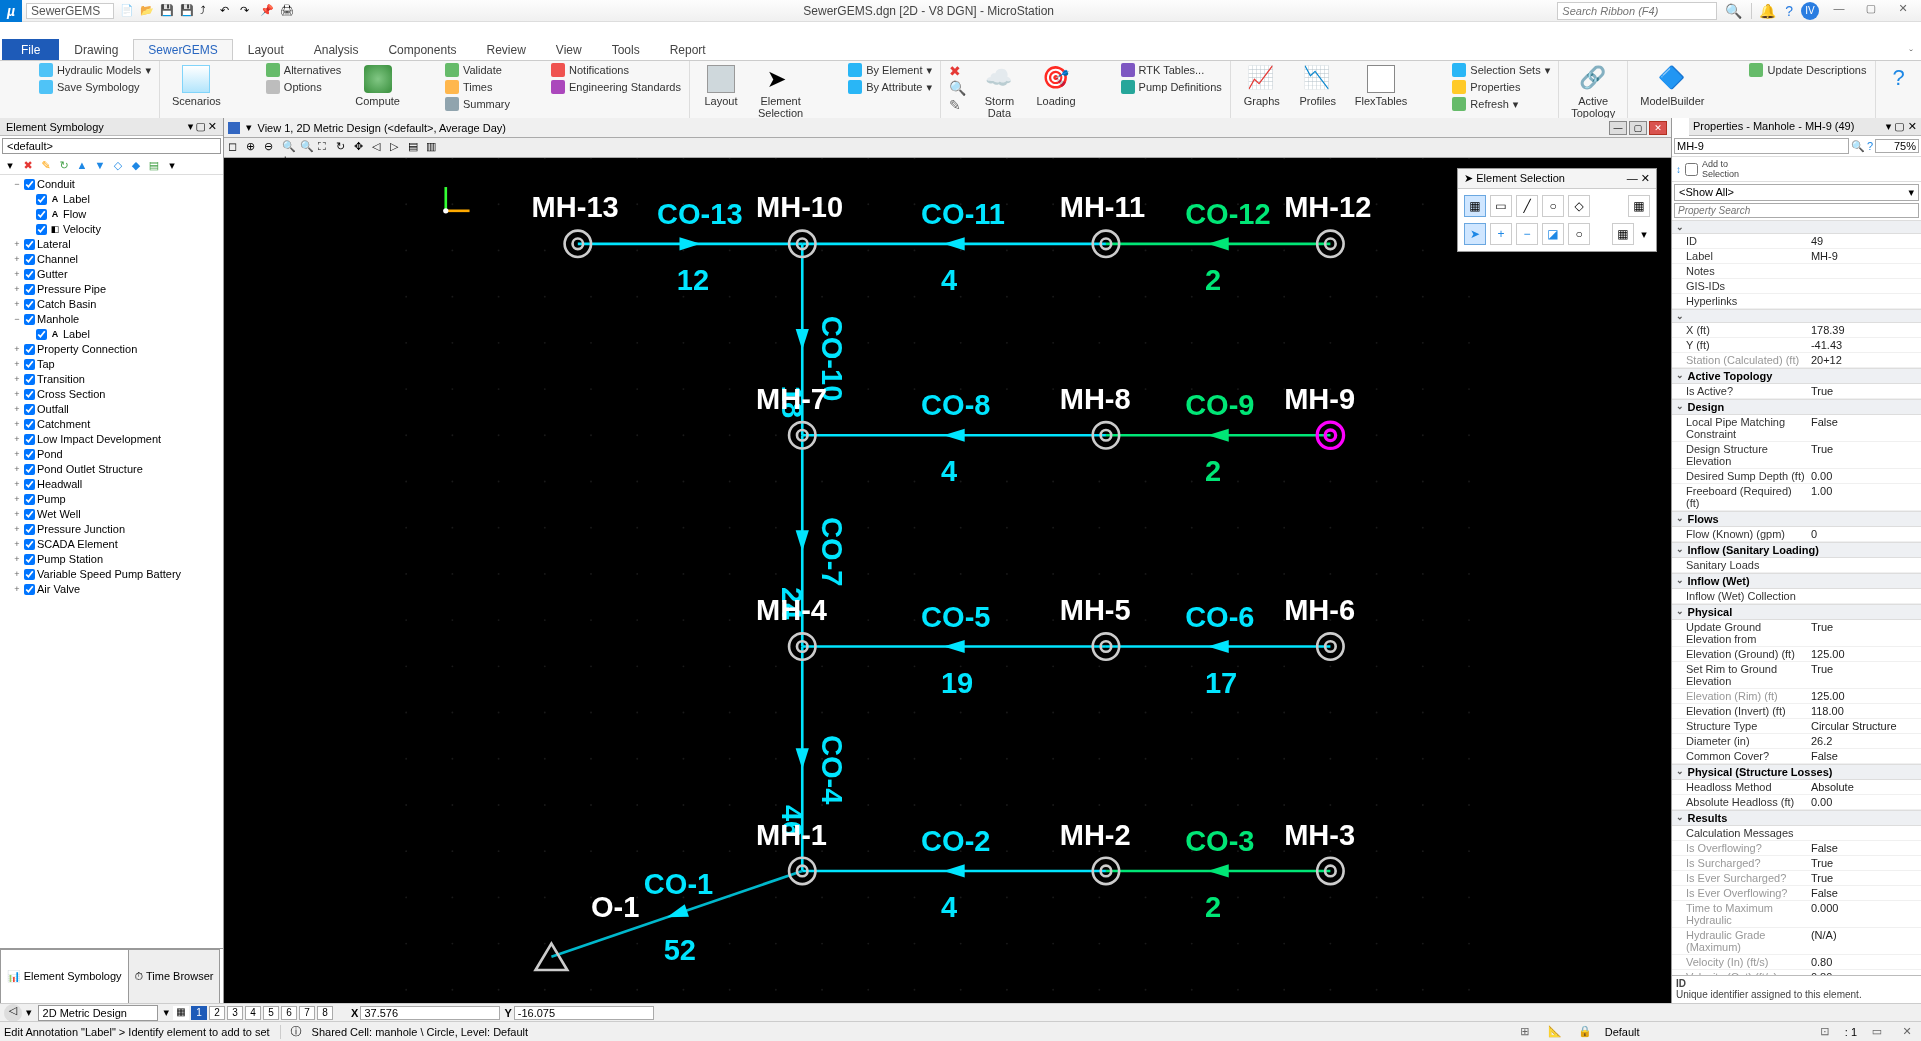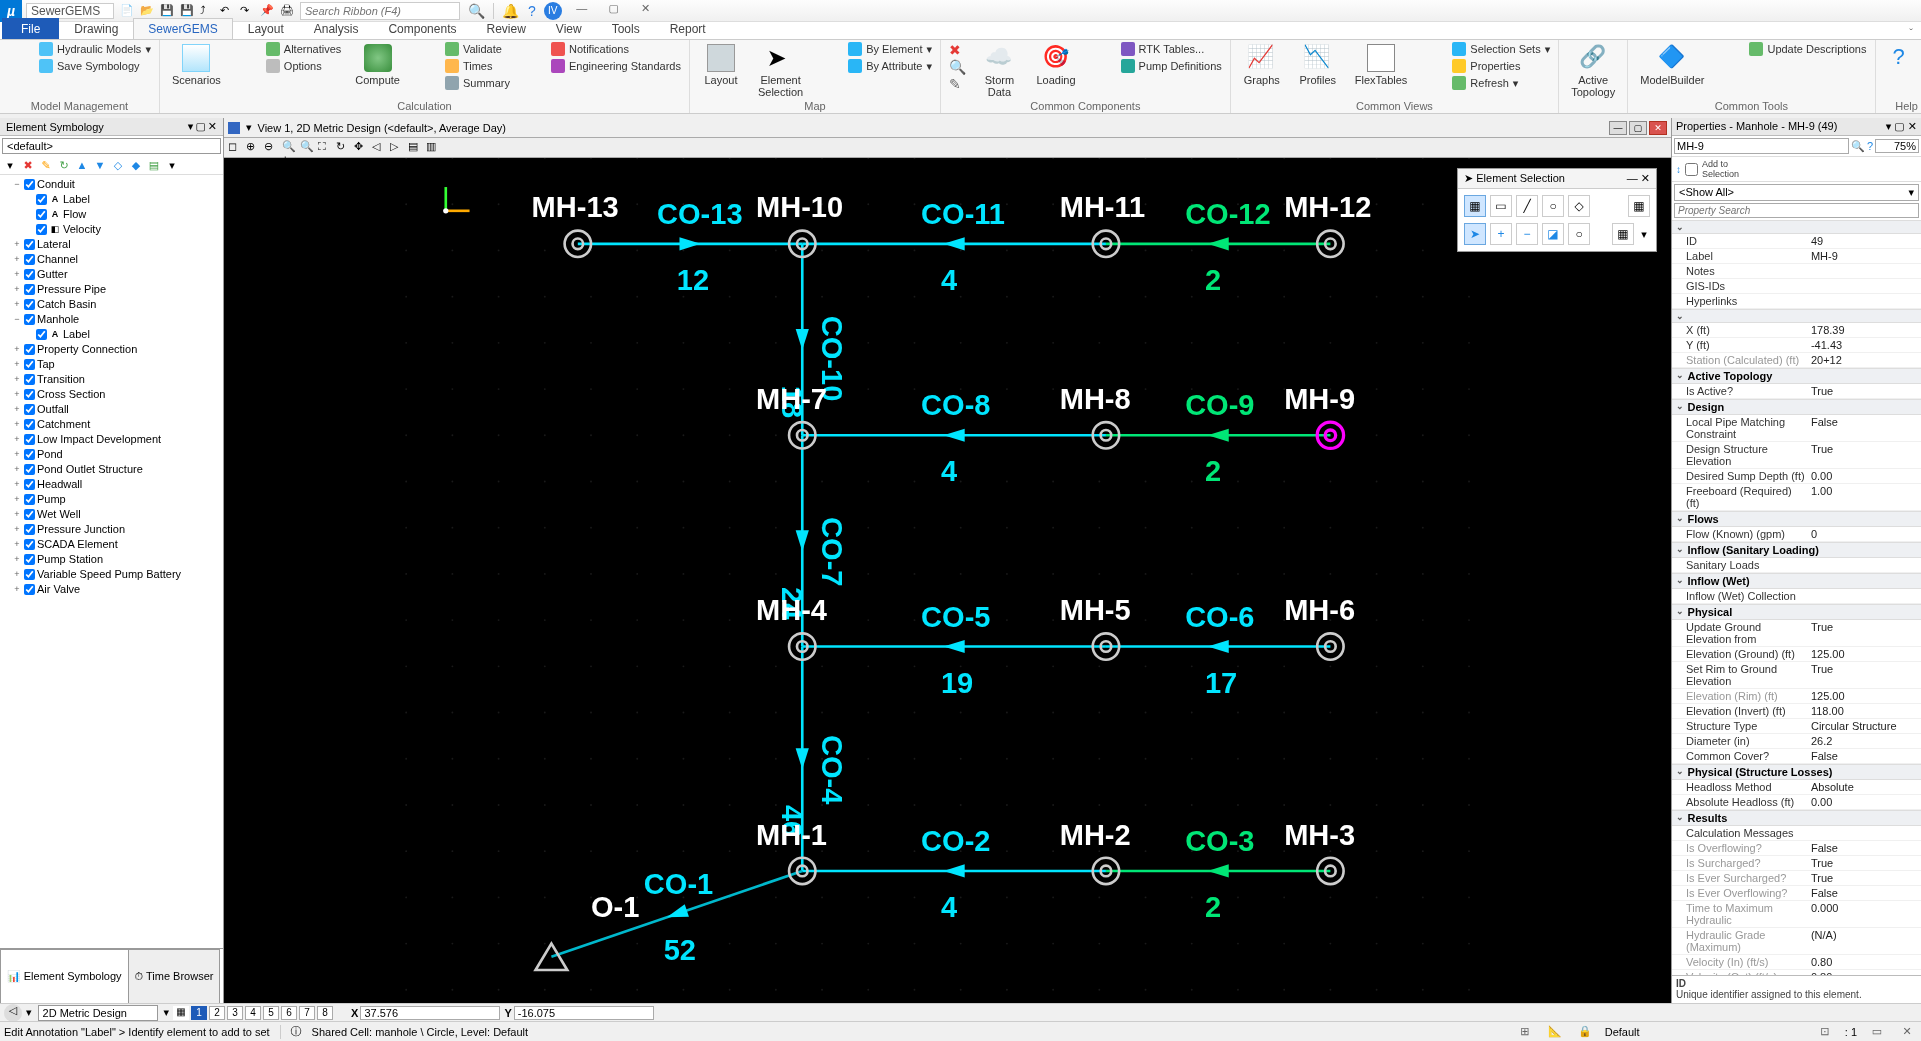--- a/index.html
+++ b/index.html
@@ -11,21 +11,21 @@
 .titlebar .qa { height:22px; display:flex; align-items:center; gap:6px; padding:0 6px; }
 .titlebar .qa span { width:14px; height:14px; display:inline-block; }
 .doc-name { font-size: 12px; color:#555; margin-left: 4px; border:1px solid #ccc; padding:0 4px; background:#fff; min-width:88px;}
 .titlebar .center { flex:1; text-align:center; font-size:12px; color:#444; }
 .titlebar .right { display:flex; align-items:center; gap:8px; padding-right:6px;}
 .search-ribbon { width:160px; height:18px; border:1px solid #ccc; font-style:italic; color:#999; padding:0 4px; background:#fff;font-size:11px;}
 .win-btn { width:24px; height:18px; text-align:center; color:#666; font-size:11px; }
 .blue-ic{color:#2a7de1;font-size:14px;}
 
 
-.ribtabs { height:18px; background:#fff; display:flex; align-items:flex-end; border-bottom:1px solid #ccc;}
+.ribtabs { height:39px; background:#fff; display:flex; align-items:flex-end; border-bottom:1px solid #ccc;}
 .ribtabs .tab { padding:3px 14px; font-size:12px; color:#444; border:1px solid transparent; border-bottom:none; cursor:default;}
 .ribtabs .tab.file { background:#1e5bb8; color:#fff; margin-left:2px; padding:3px 18px;}
 .ribtabs .tab.active { border-color:#ccc; background:#f7f7f7; color:#2866c0;}
 
 
 .ribbon { height:74px; background:#f7f7f7; border-bottom:1px solid #ccc; display:flex; position:relative;}
 .ribgroup { border-right:1px solid #ddd; padding:2px 8px 0 8px; display:flex; flex-direction:column; justify-content:space-between;}
 .ribgroup .grpname { text-align:center; font-size:11px; color:#666; padding-bottom:1px;}
 .ribgroup .items { display:flex; gap:10px; align-items:flex-start;}
 .vbtn { display:flex; flex-direction:column; align-items:center; gap:2px; padding:2px 4px; min-width:46px;}
@@ -65,21 +65,21 @@
 
 .toolbox { position:absolute; right:14px; top:10px; width:200px; background:#fff; border:1px solid #999; box-shadow:2px 2px 6px rgba(0,0,0,0.3);}
 .toolbox .tb-head{background:#f4f4f4;padding:3px 6px;font-size:11px;display:flex;align-items:center;justify-content:space-between;border-bottom:1px solid #ccc;}
 .toolbox .tb-body{padding:6px;display:flex;flex-direction:column;gap:6px;}
 .toolbox .row{display:flex;gap:4px;align-items:center;}
 .toolbox .tool{width:22px;height:22px;border:1px solid #ccc;display:flex;align-items:center;justify-content:center;background:#fff;font-size:12px;}
 .toolbox .tool.active{background:#cfe6ff;border-color:#6aa7e0;}
 
 
 .rightpanel { position:absolute; right:0; top:118px; width:250px; bottom:38px; background:#fff; border-left:1px solid #999; display:flex; flex-direction:column; font-size:11px;}
-.rp-head { background:#e8e8e8; border-bottom:1px solid #bbb; padding:2px 4px; display:flex; justify-content:space-between;}
+.rp-head { background:#e8e8e8; border-bottom:1px solid #bbb; padding:2px 4px; display:flex; justify-content:space-between;margin-left:17px;}
 .rp-sel { display:flex; padding:2px; gap:2px; border-bottom:1px solid #ddd; align-items:center;}
 .rp-sel input{flex:1;border:1px solid #aaa;font-size:11px;padding:1px 2px;}
 .zoombox{width:44px;border:1px solid #aaa;text-align:right;padding:0 2px;}
 .rp-extra{padding:2px 4px;border-bottom:1px solid #ddd;display:flex;align-items:center;gap:4px;font-size:10px;color:#444;}
 .rp-filter{border:1px solid #aaa;margin:2px;padding:1px 4px;display:flex;justify-content:space-between;}
 .rp-search{margin:0 2px 2px 2px;}
 .rp-search input{width:100%;border:1px solid #aaa;font-size:10px;padding:1px 3px;font-style:italic;color:#888;}
 .propgrid { flex:1; overflow:auto;}
 .pg-section { background:#eef0f3; padding:1px 4px; font-weight:bold; border-top:1px solid #ddd;border-bottom:1px solid #ddd; display:flex;gap:4px;}
 .pg-section .chev{font-size:9px;color:#555;}
@@ -125,20 +125,21 @@
     <span>📄</span>
     <span>📂</span>
     <span>💾</span>
     <span>💾</span>
     <span>⤴</span>
     <span>↶</span>
     <span>↷</span>
     <span style="color:#4caf50">📌</span>
     <span>🖨</span>
   </div>
+  <div class="center">SewerGEMS.dgn [2D - V8 DGN] - MicroStation</div>
   <div class="right">
     <input class="search-ribbon" placeholder="Search Ribbon (F4)" style="">
     <span class="blue-ic">🔍</span>
     <span style="border-left:1px solid #ccc;height:16px"></span>
     <span class="blue-ic">🔔</span>
     <span class="blue-ic">?</span>
     <span style="background:#2a7de1;color:#fff;border-radius:50%;width:18px;height:18px;display:inline-flex;align-items:center;justify-content:center;font-size:10px">IV</span>
     <span class="win-btn">—</span>
     <span class="win-btn">▢</span>
     <span class="win-btn">✕</span>

